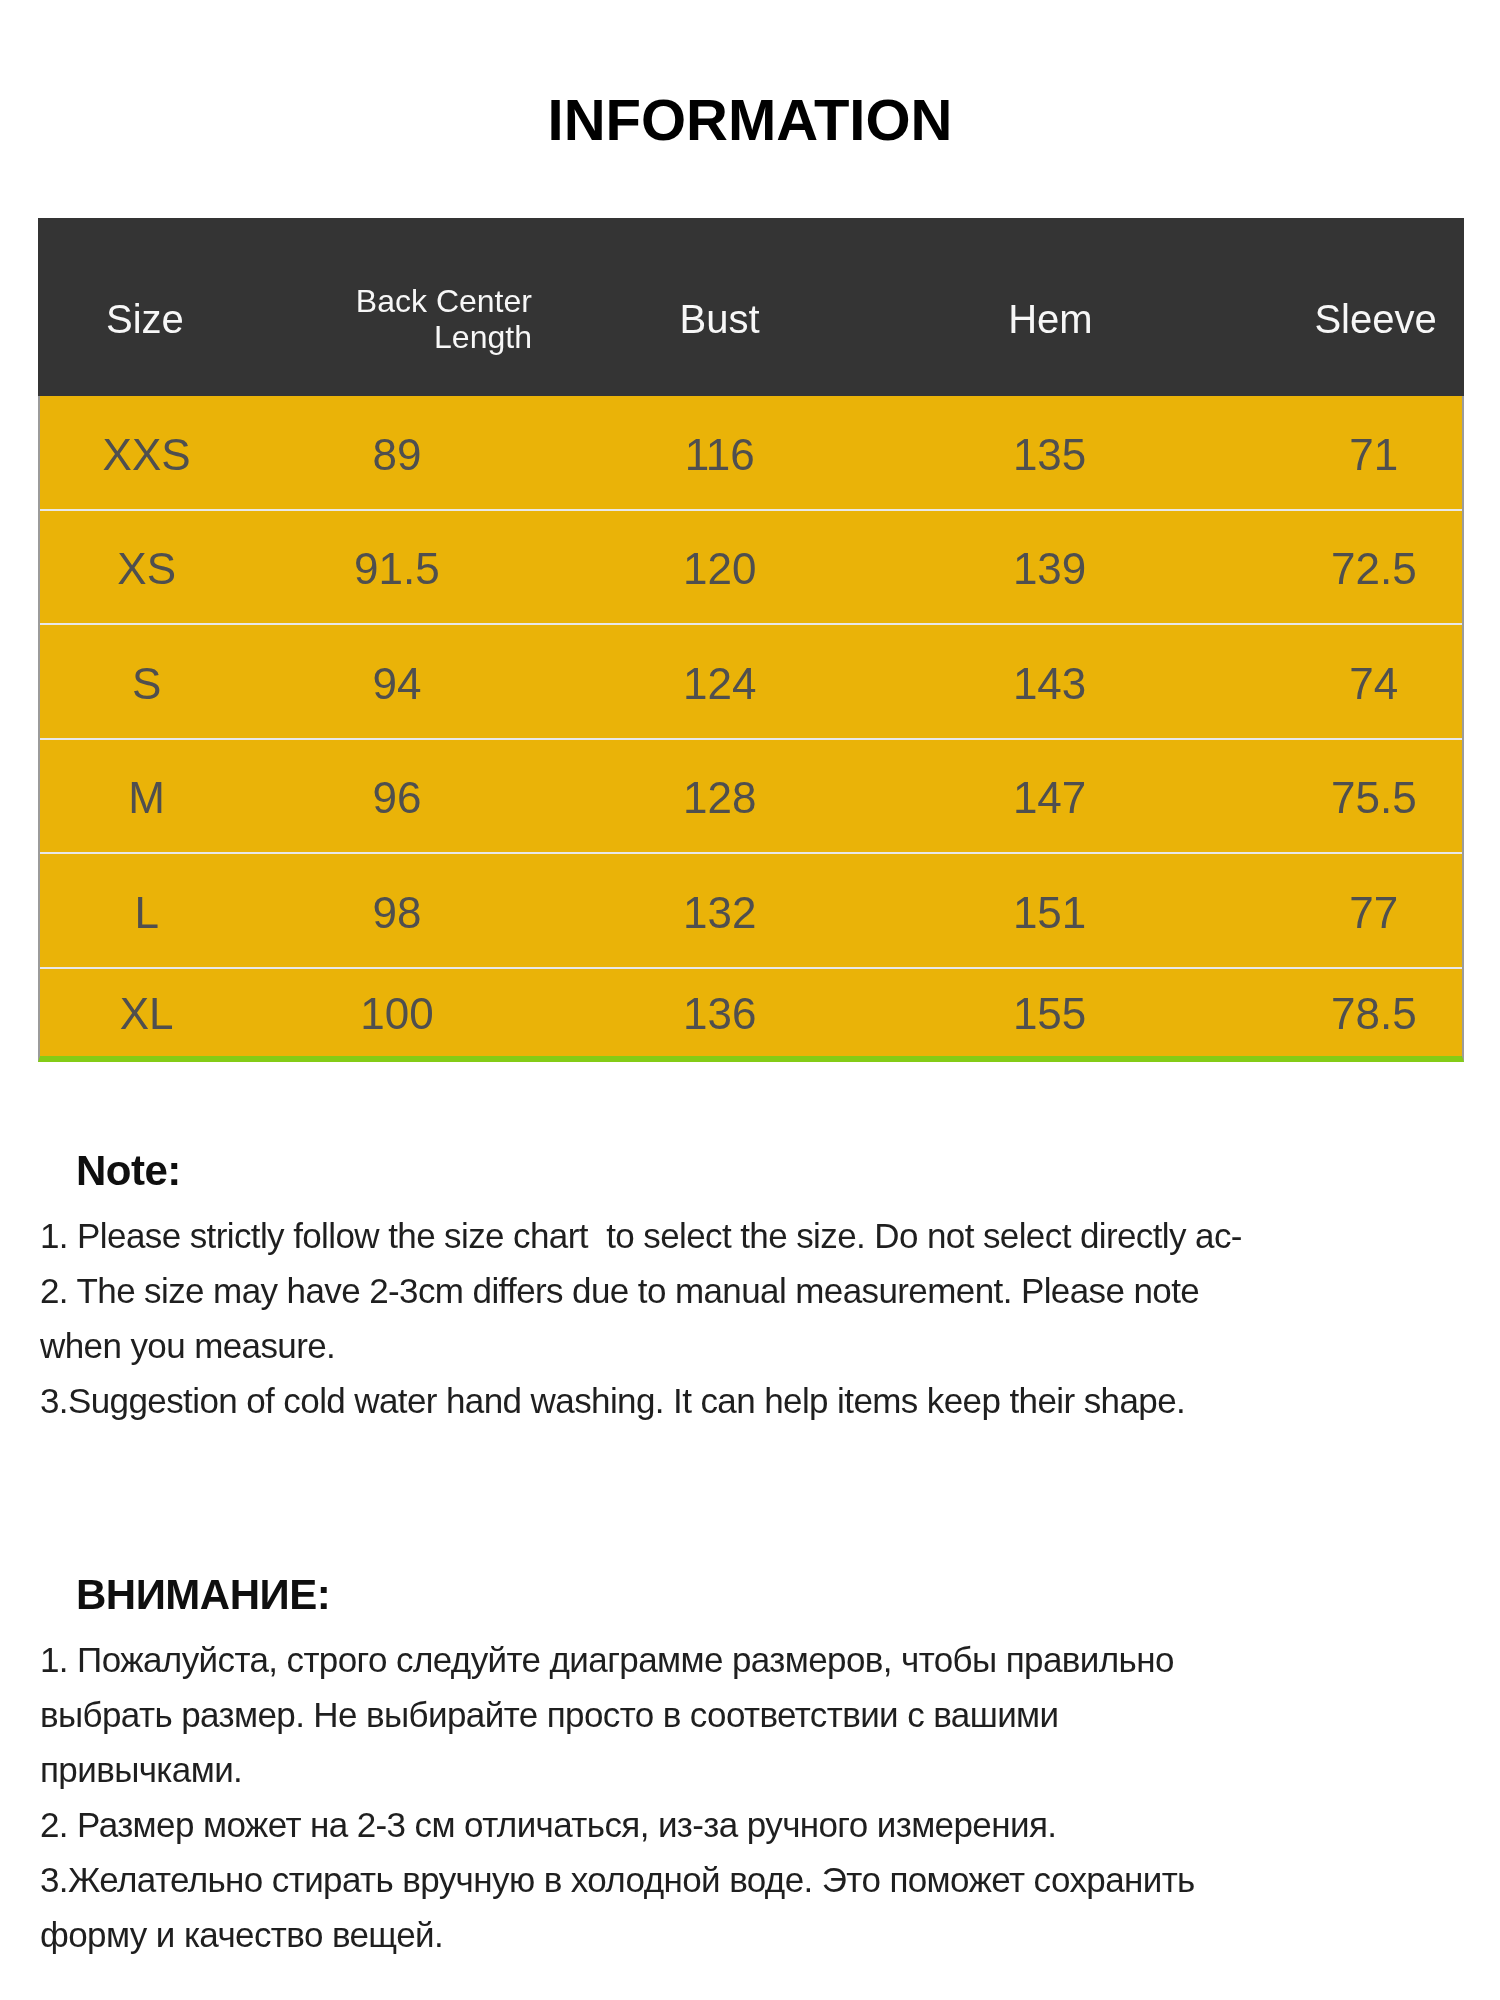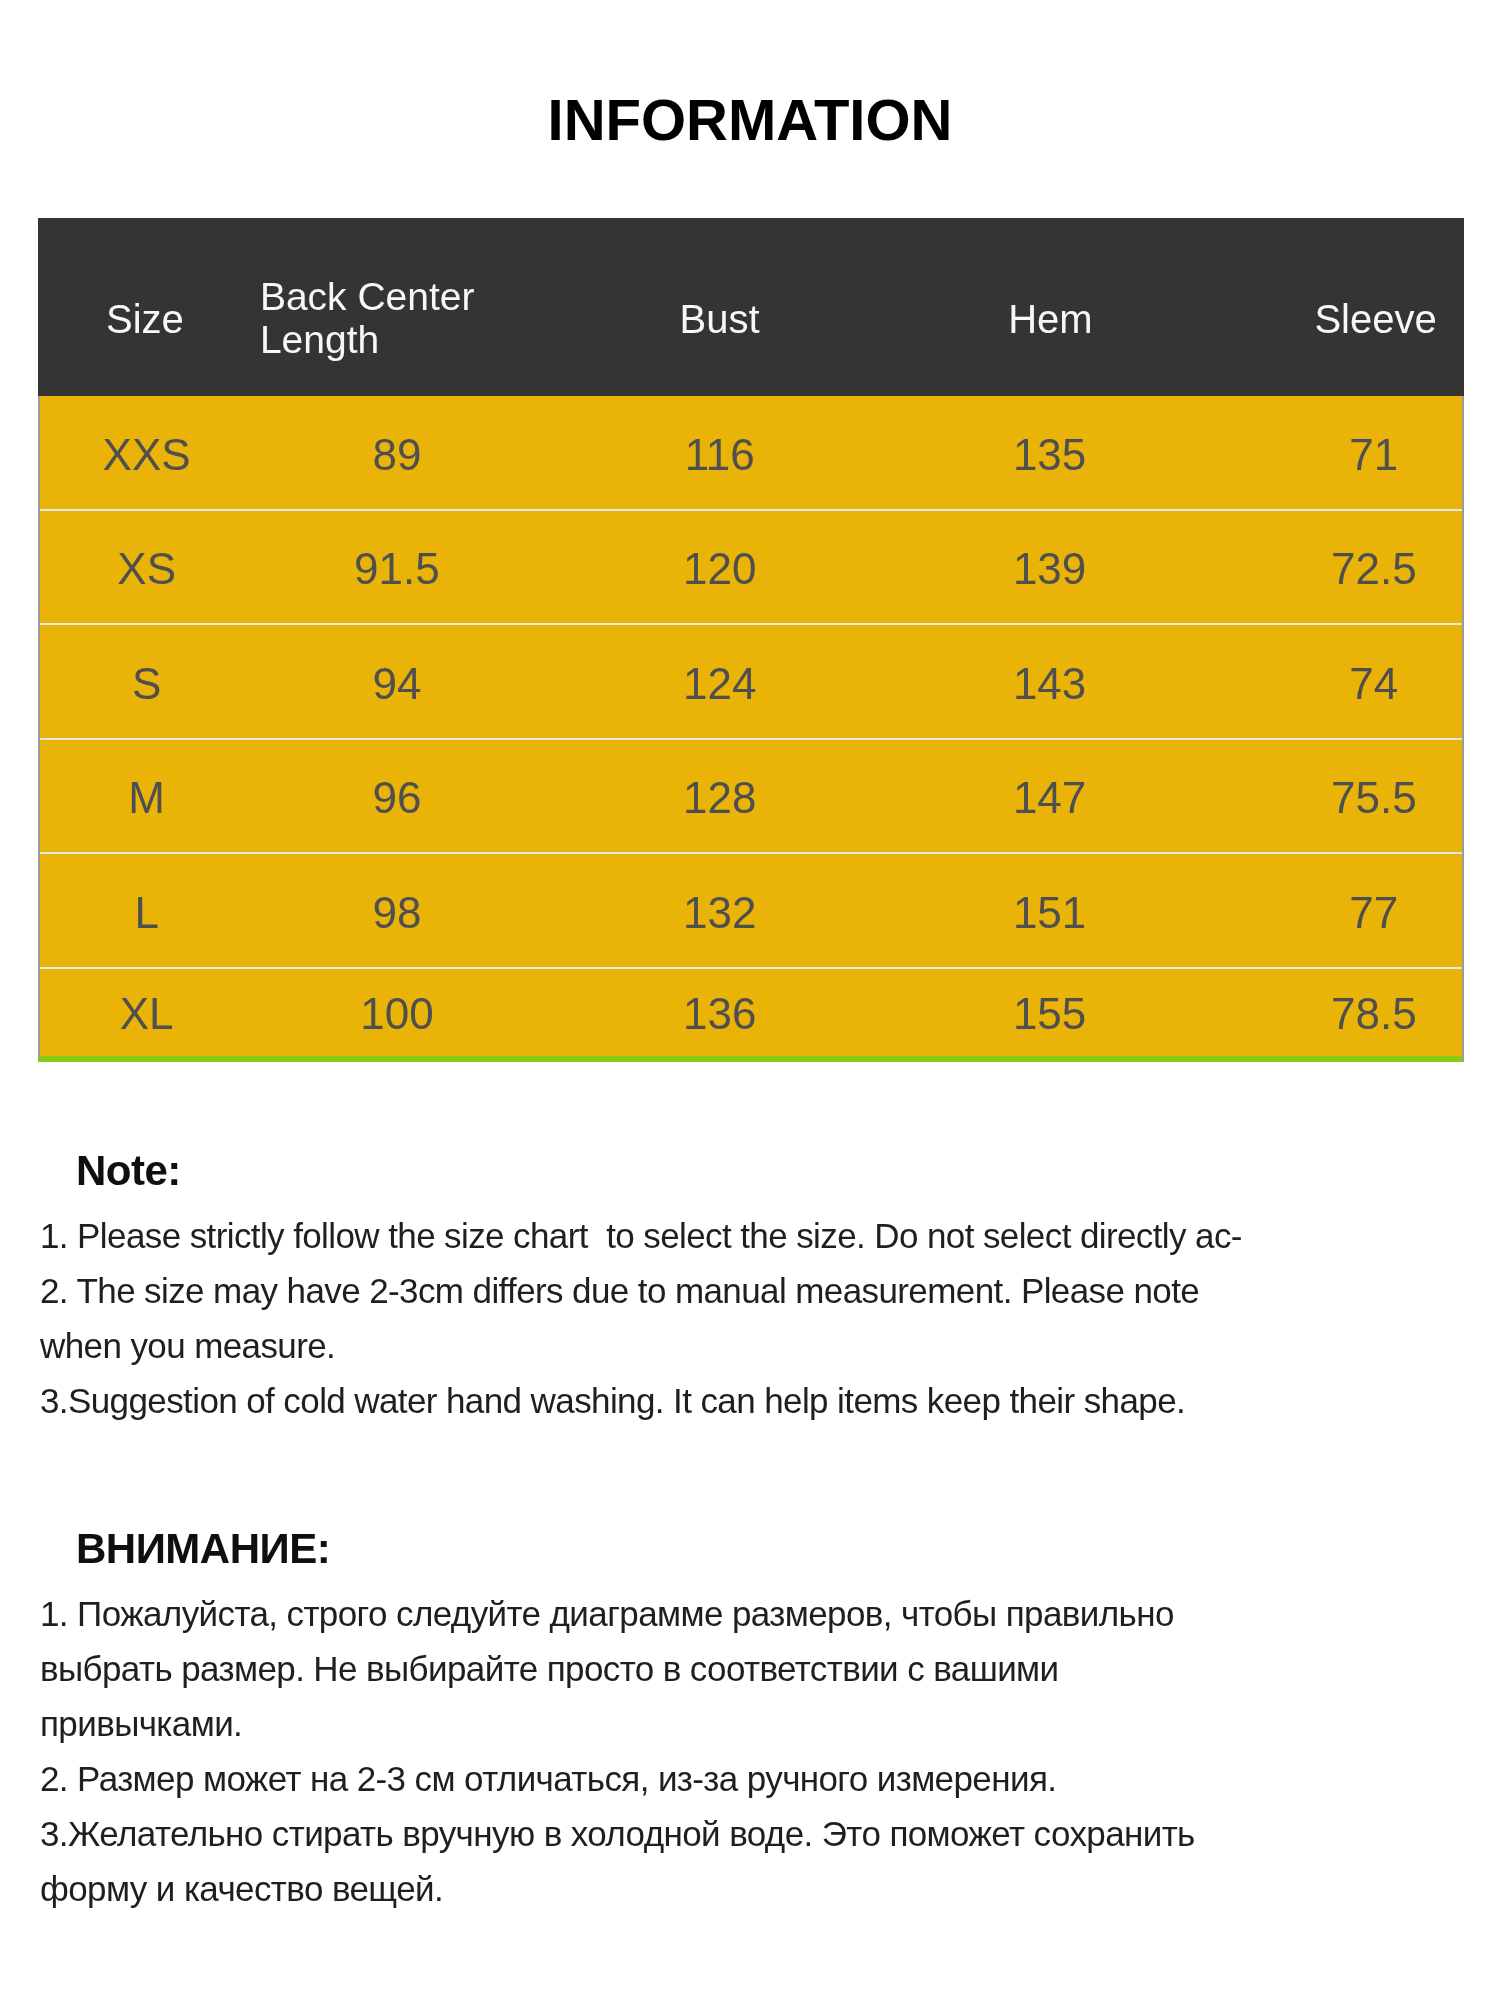--- a/index.html
+++ b/index.html
@@ -17,22 +17,22 @@
   
   .size-table { position:absolute; left:38px; top:218px; width:1426px; }
   .thead {
     position:relative; height:178px; background:#343434;
   }
   .thead .cell {
     position:absolute; top:57%; transform:translate(-50%,-50%);
     color:#f7f7f7; font-size:40px; white-space:nowrap;
   }
   .thead .c2 {
-    white-space:normal; width:272px; text-align:left;
-    line-height:1.1; font-size:39px;
+    white-space:normal; width:272px; text-align:right;
+    line-height:1.1; font-size:32px;
   }
   .tbody {
     border-left:2px solid #9b9b9b;
     border-right:2px solid #9b9b9b;
     border-bottom:6px solid #84cc16;
     background:#eab308;
   }
   .trow {
     position:relative; height:114.5px;
     border-bottom:2px solid #e8e8e8;
@@ -43,21 +43,21 @@
     color:#4f4f4f; font-size:44px; white-space:nowrap;
   }
   .c1 { left:7.5%; }
   .c2 { left:25.1%; }
   .c3 { left:47.8%; }
   .c4 { left:71%; }
   .c5 { left:93.8%; }
   
   .note { position:absolute; left:40px; width:1430px; }
   .note-en { top:1146px; }
-  .note-ru { top:1524px; }
+  .note-ru { top:1570px; }
   .note-heading {
     font-size:42px; font-weight:700; color:#0f0f0f;
     margin-bottom:12px; line-height:50px; letter-spacing:-0.5px;margin-left:36px;
   }
   .note-line {
     font-size:35px; color:#1f1f1f; line-height:55px;
     letter-spacing:-0.6px; white-space:pre;
   }
 </style>
 </head>

